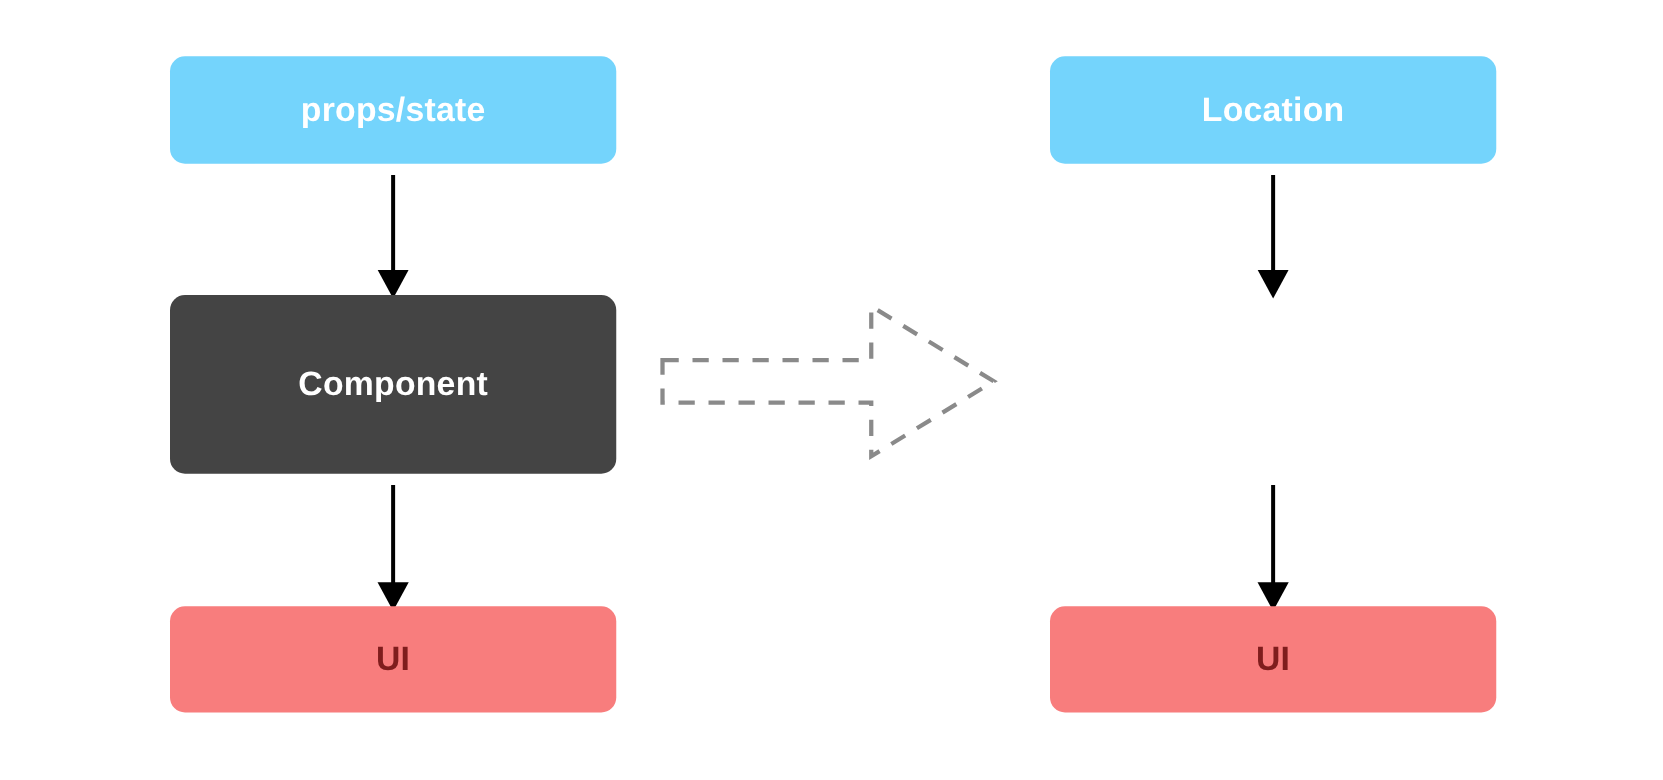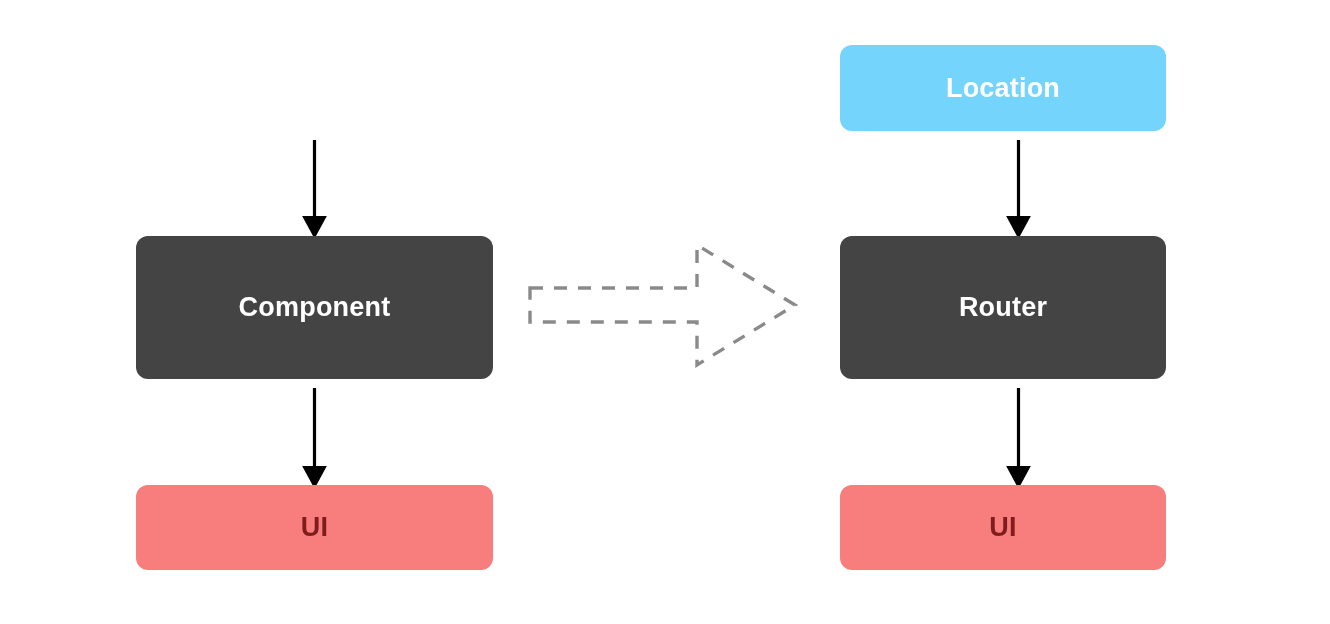--- a/index.html
+++ b/index.html
@@ -57,21 +57,21 @@
   .node--output {            
     background: #f87d7d;
   }
   .node--output .node-label {
     color: #7f1d1d;
     font-size: 27px;
   }
 
   
   .col-left  { left: 136px; width: 357px; }
-  .col-right { left: 840px; width: 326px; }
+  .col-right { left: 840px; width: 357px; }
 
   .row-source  { top: 45px;  height: 86px;  }
   .row-process { top: 236px; height: 143px; }
   .row-output  { top: 485px; height: 85px;  }
 
   
   #connector-layer {
     position: absolute;
     left: 0;
     top: 0;
@@ -104,34 +104,34 @@
     <path d="M 530 288
              L 697 288
              L 697 245
              L 795 305
              L 697 365
              L 697 322
              L 530 322
              Z" fill="none" stroke="#8a8a8a" stroke-width="3.4" stroke-linecap="butt" stroke-dasharray="13 11"></path>
   </svg>
 
+  <div class="node node--source col-left row-source">
+    <span class="node-label">props/state</span>
+  </div>
 
   <div class="node node--process col-left row-process">
     <span class="node-label">Component</span>
   </div>
 
   <div class="node node--output col-left row-output">
     <span class="node-label">UI</span>
   </div>
 
   <div class="node node--source col-right row-source">
     <span class="node-label">Location</span>
   </div>
 
-  <div class="node node--process col-right row-process">
-    <span class="node-label">Router</span>
-  </div>
 
   <div class="node node--output col-right row-output">
     <span class="node-label">UI</span>
   </div>
 
 </div>
 
 </body></html>

